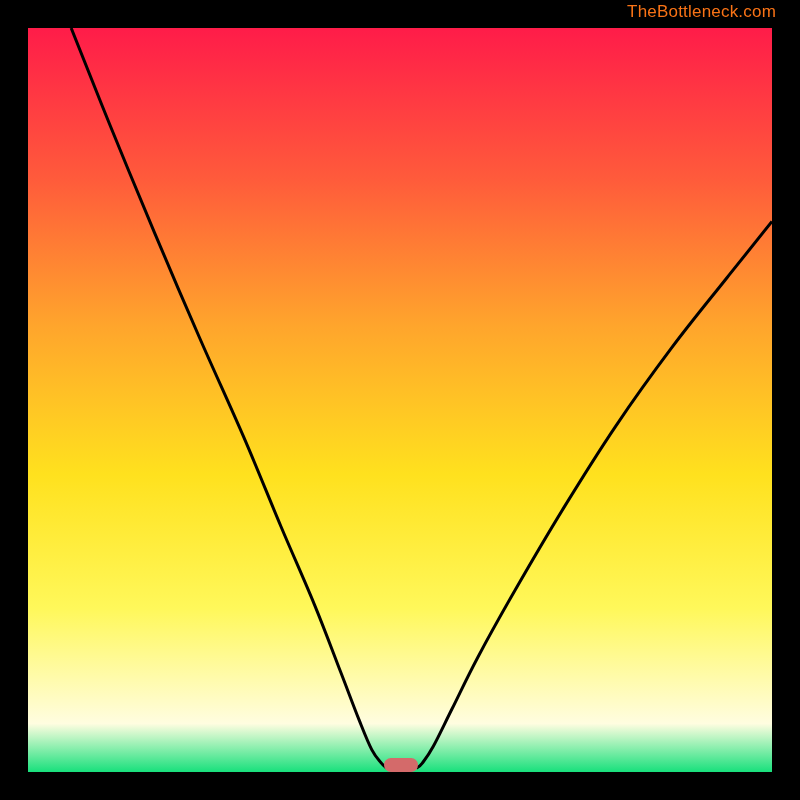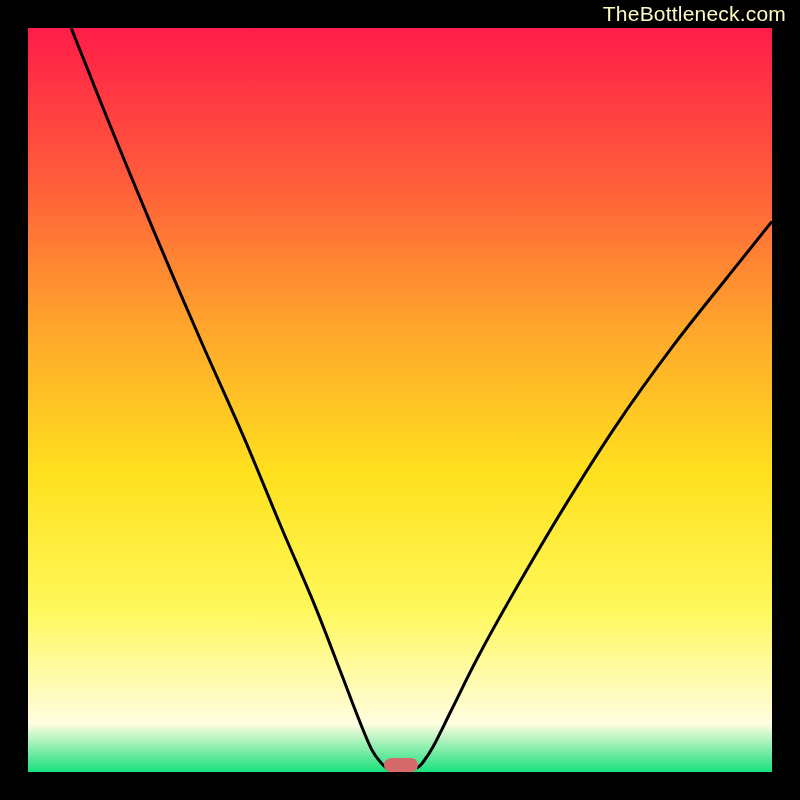--- a/index.html
+++ b/index.html
@@ -45,23 +45,23 @@
     position: absolute;
     left: 0;
     top: 0;
     width: 744px;
     height: 744px;
     pointer-events: none;
   }
   #watermark {
     position: absolute;
     top: 2px;
-    right: 14px;
-    color: #fef9c3;
-    font-size: 21px;
+    right: 24px;
+    color: #f97316;
+    font-size: 17px;
     letter-spacing: 0.2px;
     user-select: none;
   }
 </style>
 </head>
 <body>
 
 <div id="outer">
   <div id="plot">
     <svg id="curve" viewBox="0 0 744 744" preserveAspectRatio="none">

